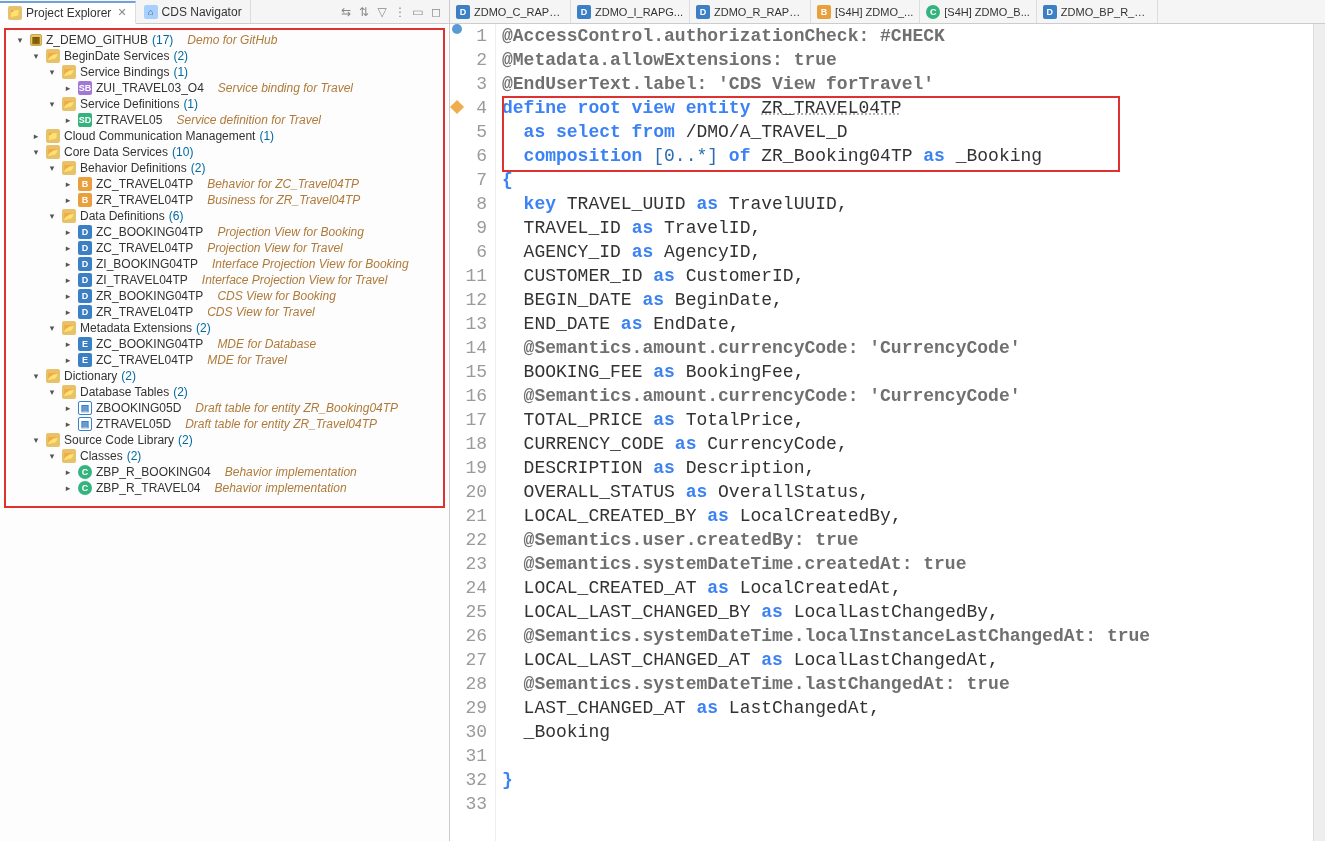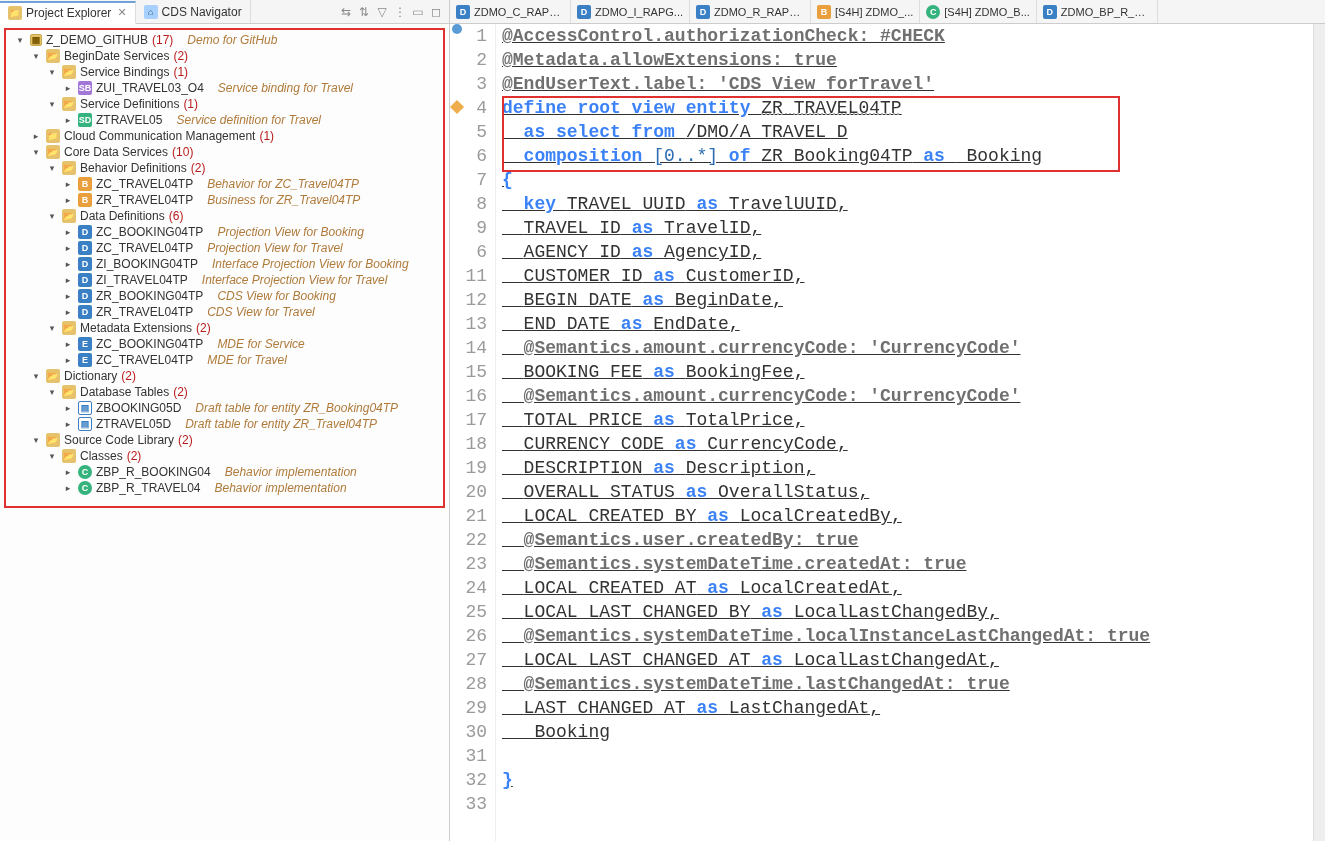--- a/index.html
+++ b/index.html
@@ -9,35 +9,35 @@
   .left-tab { display:flex; align-items:center; gap:4px; padding:0 8px; height:100%; font-size:12px; cursor:default; border-right:1px solid #ddd;}
   .left-tab.active { background:#fff; border-top:2px solid #6ea2d8; border-bottom:1px solid #fff; margin-bottom:-1px;}
   .left-tab .close { color:#888; font-size:11px; margin-left:2px;}
   .left-tabs .toolbar-icons { margin-left:auto; display:flex; gap:4px; padding-right:6px; color:#888;}
   .toolbar-icons span { width:14px; text-align:center; cursor:default;}
   .tree { padding:4px 4px; overflow:auto; flex:1;}
   .tree-highlight { border:2px solid #e03131; padding:2px 2px 10px 2px; }
   .tree-row { display:flex; align-items:center; gap:4px; padding:1px 0; white-space:nowrap; cursor:default;}
   .tree-row .arrow { width:12px; text-align:center; color:#555; font-size:9px;}
   .tree-row .label {  }
-  .tree-row .count { color:#b91c1c;}
+  .tree-row .count { color:#0369a1;}
   .tree-row .desc { color:#b07a3a; font-style:italic;}
   .ind { display:inline-block; }
   .right-panel { flex:1; display:flex; flex-direction:column; min-width:0;}
   .editor-tabs { display:flex; align-items:center; height:24px; border-bottom:1px solid #ccc; background:#f5f5f5; overflow:hidden;}
   .ed-tab { display:flex; align-items:center; gap:4px; padding:0 6px; height:100%; font-size:11px; border-right:1px solid #ddd; min-width:0; color:#333;}
   .ed-tab .txt { overflow:hidden; text-overflow:ellipsis; max-width:90px;}
   .editor-wrap { flex:1; display:flex; overflow:hidden; position:relative;}
   .editor-scroll { width:12px; background:#eee; border-left:1px solid #ddd;}
   .editor { flex:1; display:flex; font-family:Consolas,"Courier New",monospace; font-size:18px; line-height:24px; overflow:auto;}
   .gutter { width:46px; text-align:right; color:#9a9a9a; padding-right:8px; user-select:none; background:#fff; border-right:1px solid #eee; position:relative;}
   .gutter .gnum { height:24px;}
   .marker1 { position:absolute; left:2px; top:0px; width:10px; height:10px; border-radius:50%; background:#5b9bd5;}
   .marker-warn { position:absolute; left:2px; width:10px; height:10px; background:#f0ad4e; transform:rotate(45deg);}
-  .code { padding-left:6px;text-decoration:underline; }
+  .code { padding-left:6px; }
   .code .line { height:24px; white-space:pre;}
   .hl-red-box { border:2px solid #e03131; position:absolute; pointer-events:none;}
   .c-ann       { color:#707070; font-weight:bold;}
   .c-key       { color:#3b82f6; font-weight:bold;}
   .c-num       { color:#2b6cb0;}
   .c-type      { color:#333;}
   .c-alias     { color:#333;}
   
   .ic { display:inline-flex; width:14px; height:14px; align-items:center; justify-content:center; font-size:9px; font-weight:bold; color:#fff; border-radius:2px;}
   .ic-fldr{ background:#e7c26c;}
@@ -204,21 +204,21 @@
       <span class="arrow">▾</span>
       <span class="ic ic-fldr">📂</span>
       <span class="label">Metadata Extensions</span>
       <span class="count">(2)</span>
     </div>
     <div class="tree-row" style="padding-left:54px">
           <span class="arrow">▸</span>
           <span class="ic ic-me">E</span>
           <span class="label">ZC_BOOKING04TP</span>
           <span class="ind" style="width:6px"></span>
-          <span class="desc">MDE for Service</span>
+          <span class="desc">MDE for Database</span>
         </div>
     <div class="tree-row" style="padding-left:54px">
           <span class="arrow">▸</span>
           <span class="ic ic-me">E</span>
           <span class="label">ZC_TRAVEL04TP</span>
           <span class="ind" style="width:6px"></span>
           <span class="desc">MDE for Travel</span>
         </div>
 
     <div class="tree-row" style="padding-left:22px">

